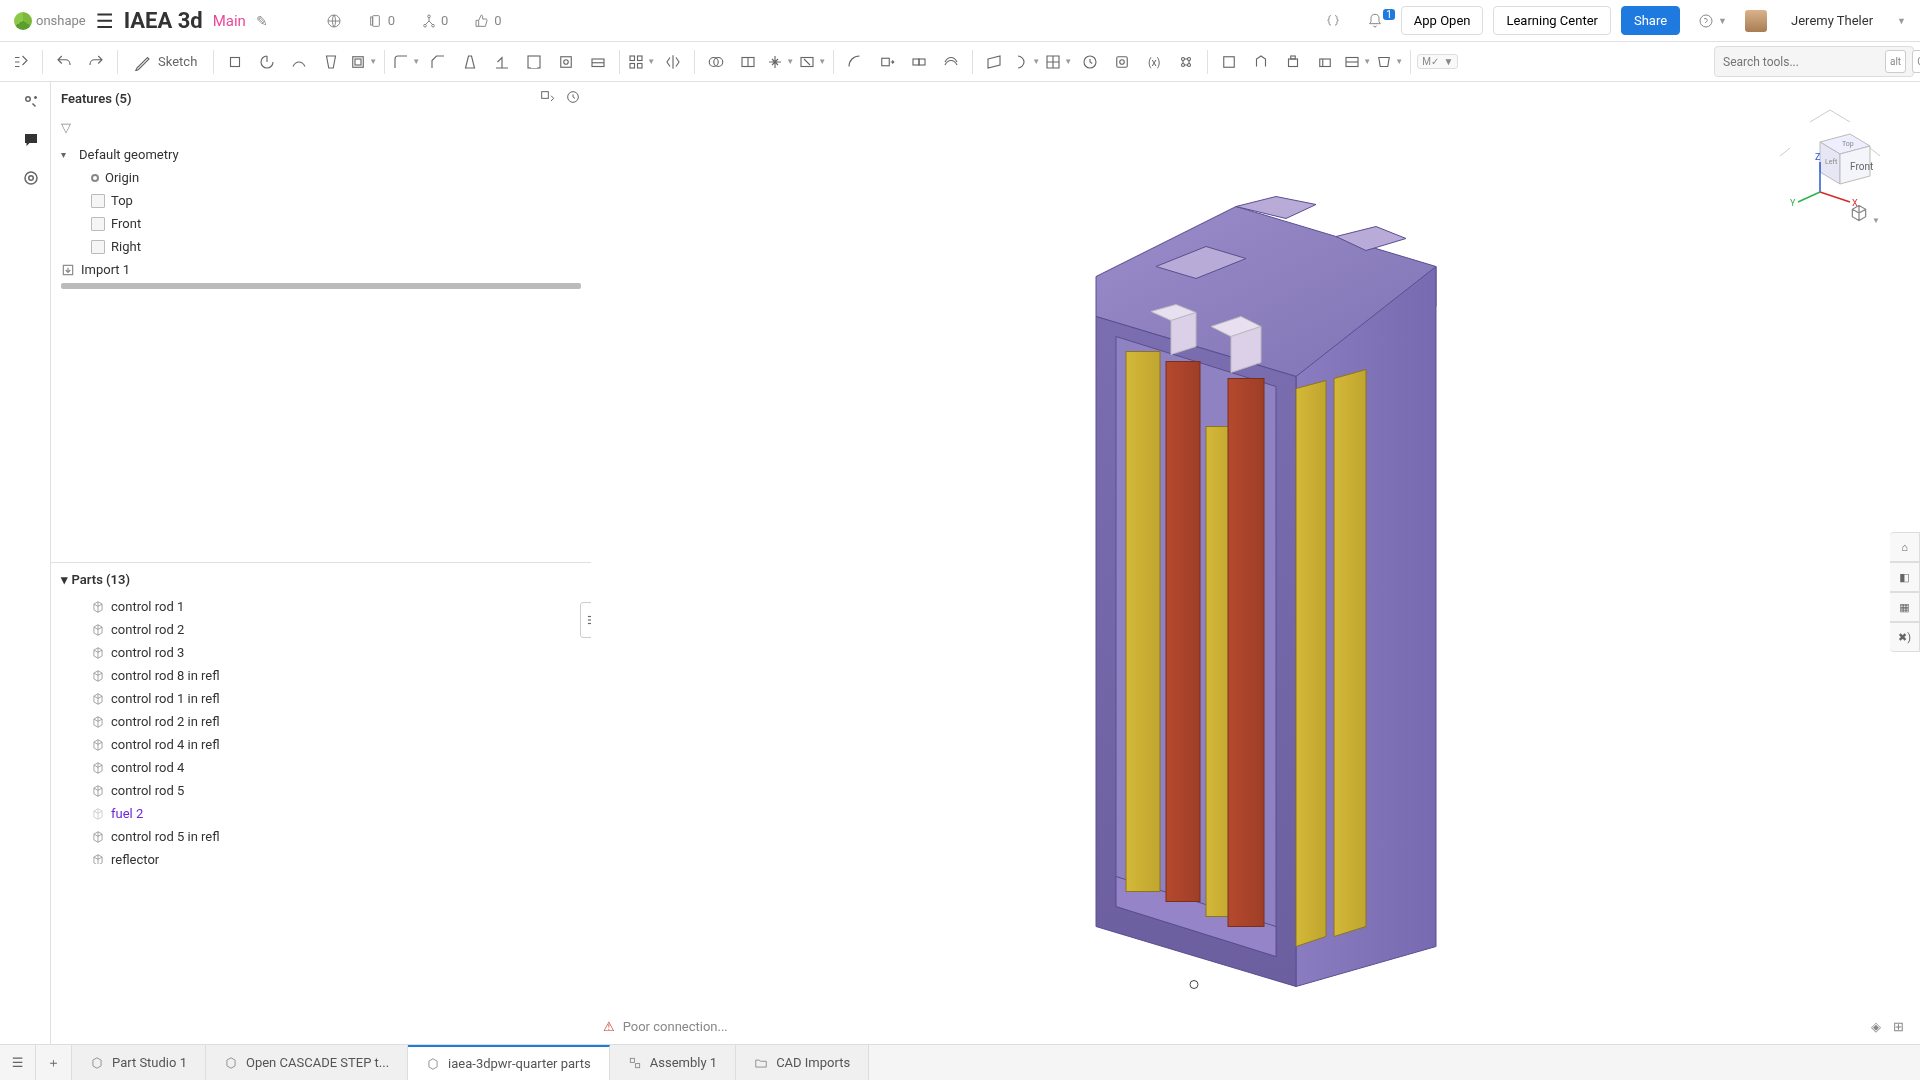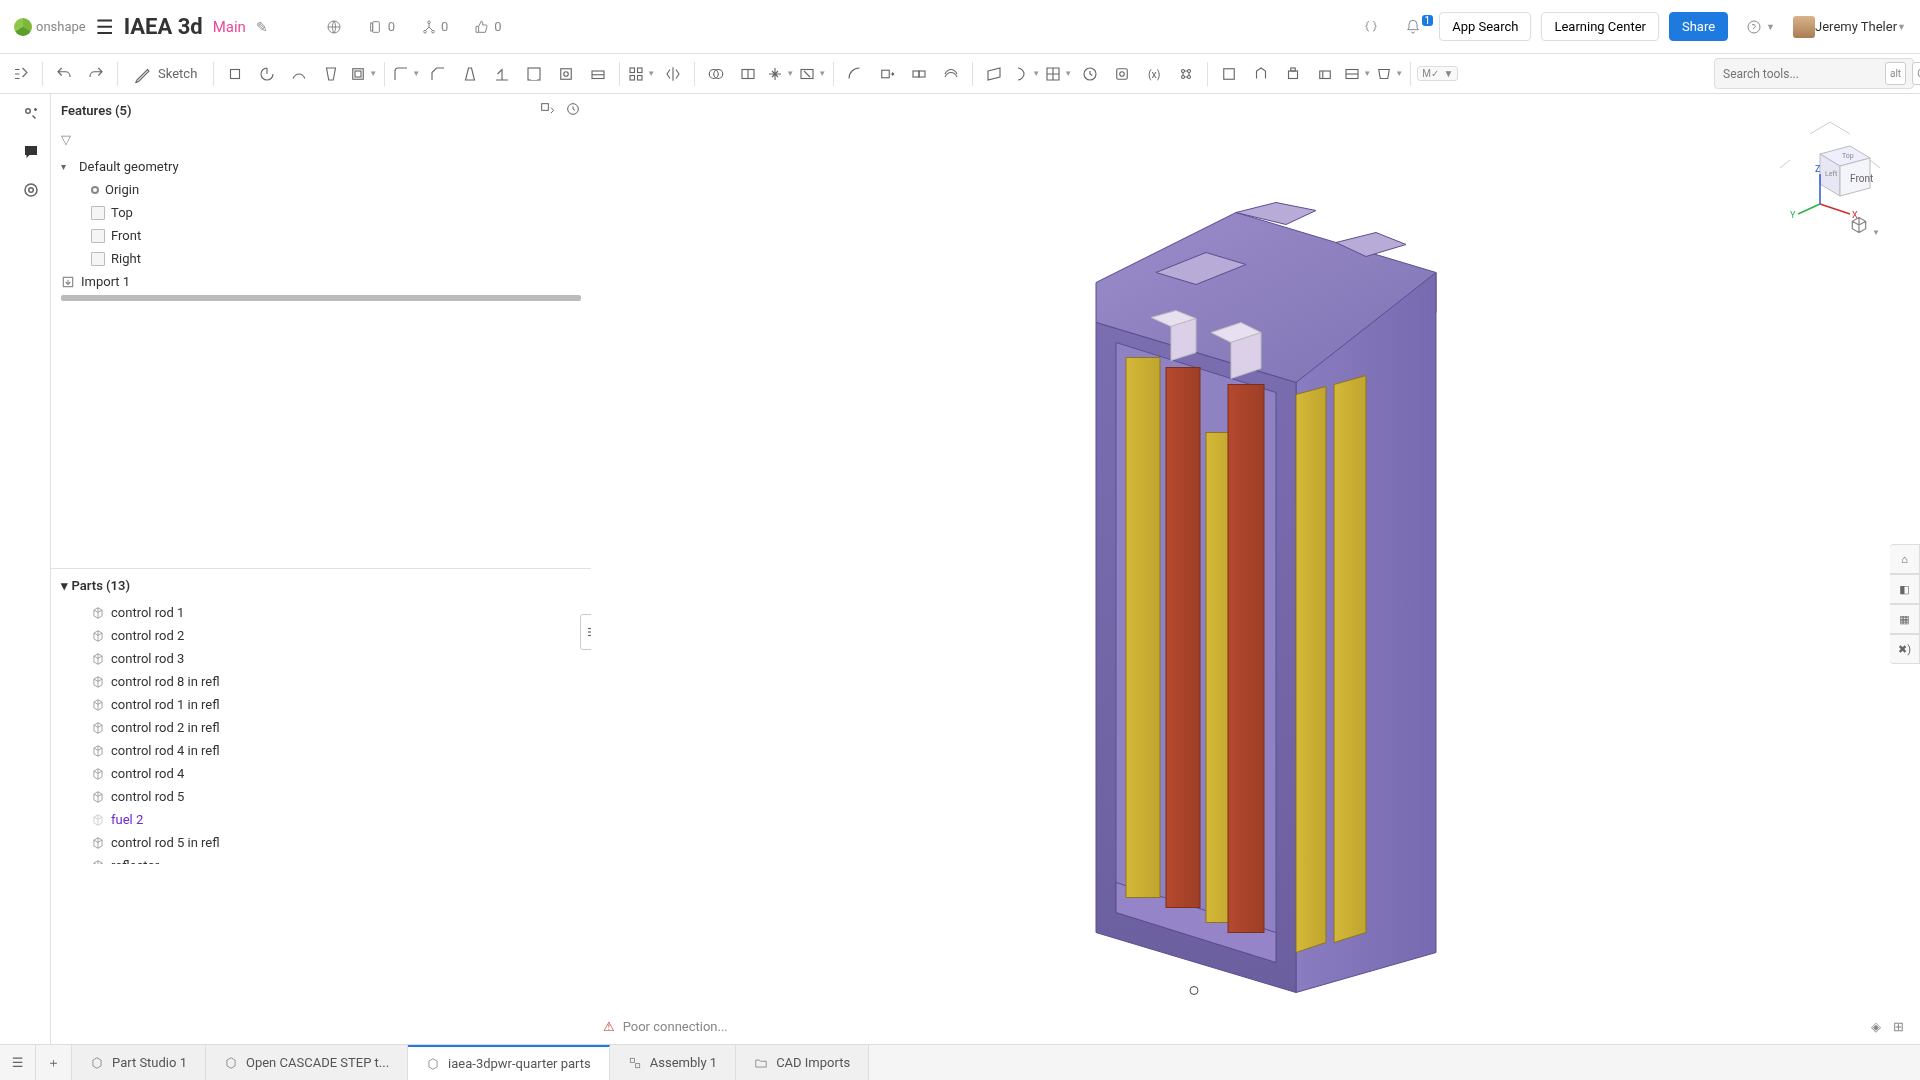--- a/index.html
+++ b/index.html
@@ -1,35 +1,35 @@
 <!DOCTYPE html>
 <html><head>
 <meta charset="utf-8">
 <style>
 * { margin: 0; padding: 0; box-sizing: border-box; font-family: -apple-system, BlinkMacSystemFont, "Segoe UI", Roboto, Arial, sans-serif; }
 body { width: 1920px; height: 1080px; background: #fff; overflow: hidden; display: flex; flex-direction: column; font-size: 13px; color: #333; }
 
 
-.titlebar { height: 54px; display: flex; align-items: center; padding: 4px 14px; border-bottom: 1px solid #e0e0e0; gap: 10px; }
+.titlebar { height: 42px; display: flex; align-items: center; padding: 4px 14px; border-bottom: 1px solid #e0e0e0; gap: 10px; }
 .logo { display: flex; align-items: center; gap: 4px; color: #6b8e23; }
 .logo-icon { width: 18px; height: 18px; background: conic-gradient(#7db83a 0 120deg, #5a9e2e 120deg 240deg, #8dc84a 240deg 360deg); border-radius: 50%; }
 .logo-text { font-size: 13px; color: #888; }
 .hamburger { font-size: 20px; cursor: pointer; }
 .doc-title { font-weight: 700; font-size: 22px; }
 .branch { font-size: 15px; color: #ec4899; }
 .pencil { font-size: 14px; color: #888; cursor: pointer; }
 .titlebar-spacer { flex: 1; }
 .title-icon { color: #888; cursor: pointer; padding: 0 8px; display: flex; align-items: center; gap: 4px; font-size: 13px; }
 .title-icon svg, .title-icon .svgbox { width: 16px; height: 16px; }
 .btn { padding: 6px 12px; border: 1px solid #ddd; border-radius: 4px; background: #fff; cursor: pointer; font-size: 13px; }
 .btn-primary { background: #1f7ae0; color: #fff; border-color: #1f7ae0; }
 .notif { position: relative; }
 .notif .badge { position: absolute; top: -4px; right: -4px; background: #1f7ae0; color: #fff; border-radius: 3px; font-size: 10px; padding: 0 3px; }
 .avatar { width: 22px; height: 22px; border-radius: 3px; background: linear-gradient(#d9b38c, #a97d52); }
-.user { display: flex; align-items: center; gap: 0; cursor: pointer; }
+.user { display: flex; align-items: center; gap: 24px; cursor: pointer; }
 
 
 .toolbar { height: 40px; display: flex; align-items: center; padding: 0 6px; border-bottom: 1px solid #e0e0e0; gap: 2px; }
 .tool { width: 30px; height: 30px; display: flex; align-items: center; justify-content: center; color: #666; cursor: pointer; border-radius: 3px; }
 .tool.wide { width: auto; padding: 0 10px; gap: 6px; }
 .tool .caret { font-size: 8px; margin-left: 2px; color: #999; }
 .tool svg { width: 18px; height: 18px; stroke: #666; stroke-width: 1.5; fill: none; }
 .sep { width: 1px; height: 24px; background: #e0e0e0; margin: 0 4px; }
 .search-box { margin-left: auto; display: flex; align-items: center; background: #f5f5f5; border: 1px solid #ddd; border-radius: 4px; padding: 3px 8px; gap: 6px; width: 200px; }
 .search-box input { border: none; background: transparent; outline: none; font-size: 12px; flex: 1; color: #888; }
@@ -130,21 +130,21 @@
     <svg viewBox="0 0 24 24" fill="none" stroke="#888" stroke-width="1.5">
         <path d="M9 4c-2 0-3 1-3 3v2c0 1-1 2-2 2 1 0 2 1 2 2v2c0 2 1 3 3 3M15 4c2 0 3 1 3 3v2c0 1 1 2 2 2-1 0-2 1-2 2v2c0 2-1 3-3 3"></path>
       </svg>
   </span>
   <span class="title-icon notif">
     <svg viewBox="0 0 24 24" fill="none" stroke="#888" stroke-width="1.5">
         <path d="M6 8a6 6 0 0112 0v5l2 3H4l2-3V8zM10 19a2 2 0 004 0"></path>
       </svg>
     <span class="badge">1</span>
   </span>
-  <button class="btn">App Search</button>
+  <button class="btn">App Open</button>
   <button class="btn">Learning Center</button>
   <button class="btn btn-primary">Share</button>
   <span class="title-icon">
     <svg viewBox="0 0 24 24" fill="none" stroke="#888" stroke-width="1.5">
         <circle cx="12" cy="12" r="9"></circle>
         <path d="M9 9a3 3 0 015 2c0 2-3 2-3 4M12 18h.01"></path>
       </svg>
     <span style="font-size:9px;color:#999">▼</span>
   </span>
   <div class="user">

